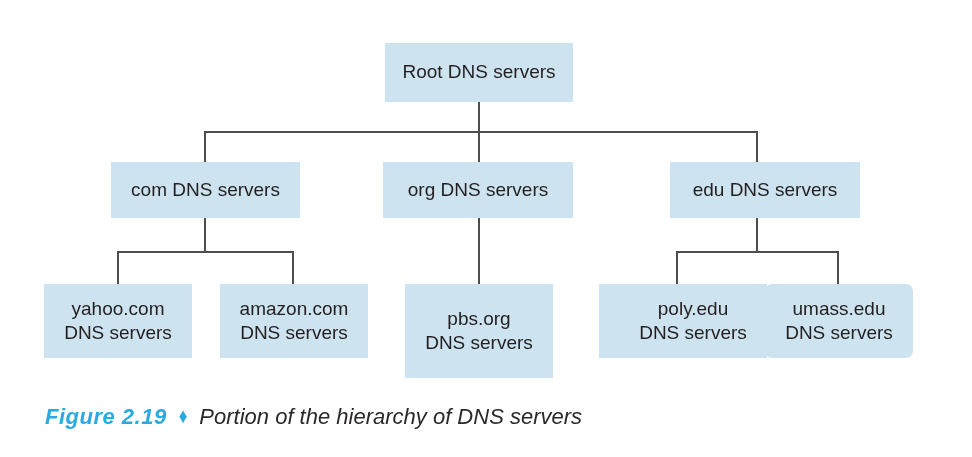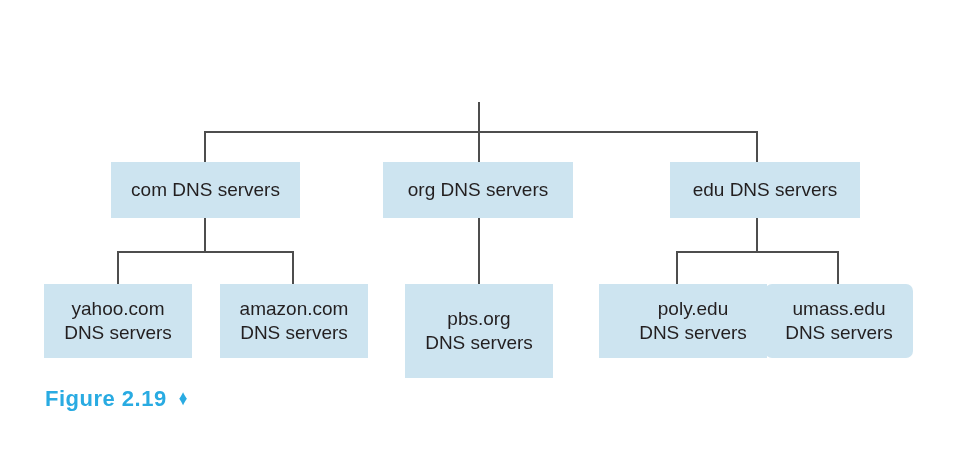--- a/index.html
+++ b/index.html
@@ -53,26 +53,27 @@
   .l-amazon-in   { left: 292px; top: 251px; width: 2px;   height: 33px; }
   .l-org-drop    { left: 478px; top: 218px; width: 2px;   height: 66px; }
   .l-edu-drop    { left: 756px; top: 218px; width: 2px;   height: 35px; }
   .l-edu-bus     { left: 676px; top: 251px; width: 163px; height: 2px;  }
   .l-poly-in     { left: 676px; top: 251px; width: 2px;   height: 33px; }
   .l-umass-in    { left: 837px; top: 251px; width: 2px;   height: 33px; }
   
   .caption {
     position: absolute;
     left: 45px;
-    top: 386px;
+    top: 404px;
     font-size: 22px;
     color: #2b2829;
     display: flex;
     align-items: center;
     white-space: nowrap;
+    font-style: italic;
   }
   .caption .fig-label {
     color: var(--accent, #29abe2);
     font-weight: 700;
     letter-spacing: 0.5px;
   }
   .caption .diamond {
     color: var(--accent, #29abe2);
     font-size: 17px;
     margin: 0 12px 0 12px;
@@ -92,32 +93,34 @@
   <div class="line l-com-drop"></div>
   <div class="line l-com-bus"></div>
   <div class="line l-yahoo-in"></div>
   <div class="line l-amazon-in"></div>
   <div class="line l-org-drop"></div>
   <div class="line l-edu-drop"></div>
   <div class="line l-edu-bus"></div>
   <div class="line l-poly-in"></div>
   <div class="line l-umass-in"></div>
 
+  <div class="node n-root">Root DNS servers</div>
   <div class="node n-com">com DNS servers</div>
   <div class="node n-org">org DNS servers</div>
   <div class="node n-edu">edu DNS servers</div>
   <div class="node n-yahoo">yahoo.com
 DNS servers</div>
   <div class="node n-amazon">amazon.com
 DNS servers</div>
   <div class="node n-pbs">pbs.org
 DNS servers</div>
   <div class="node n-poly">poly.edu
 DNS servers</div>
   <div class="node n-umass">umass.edu
 DNS servers</div>
 
   <div class="caption">
     <span class="fig-label">Figure 2.19</span>
     <span class="diamond">♦</span>
+    <span class="cap-text">Portion of the hierarchy of DNS servers</span>
   </div>
 
 </div>
 
 </body></html>

